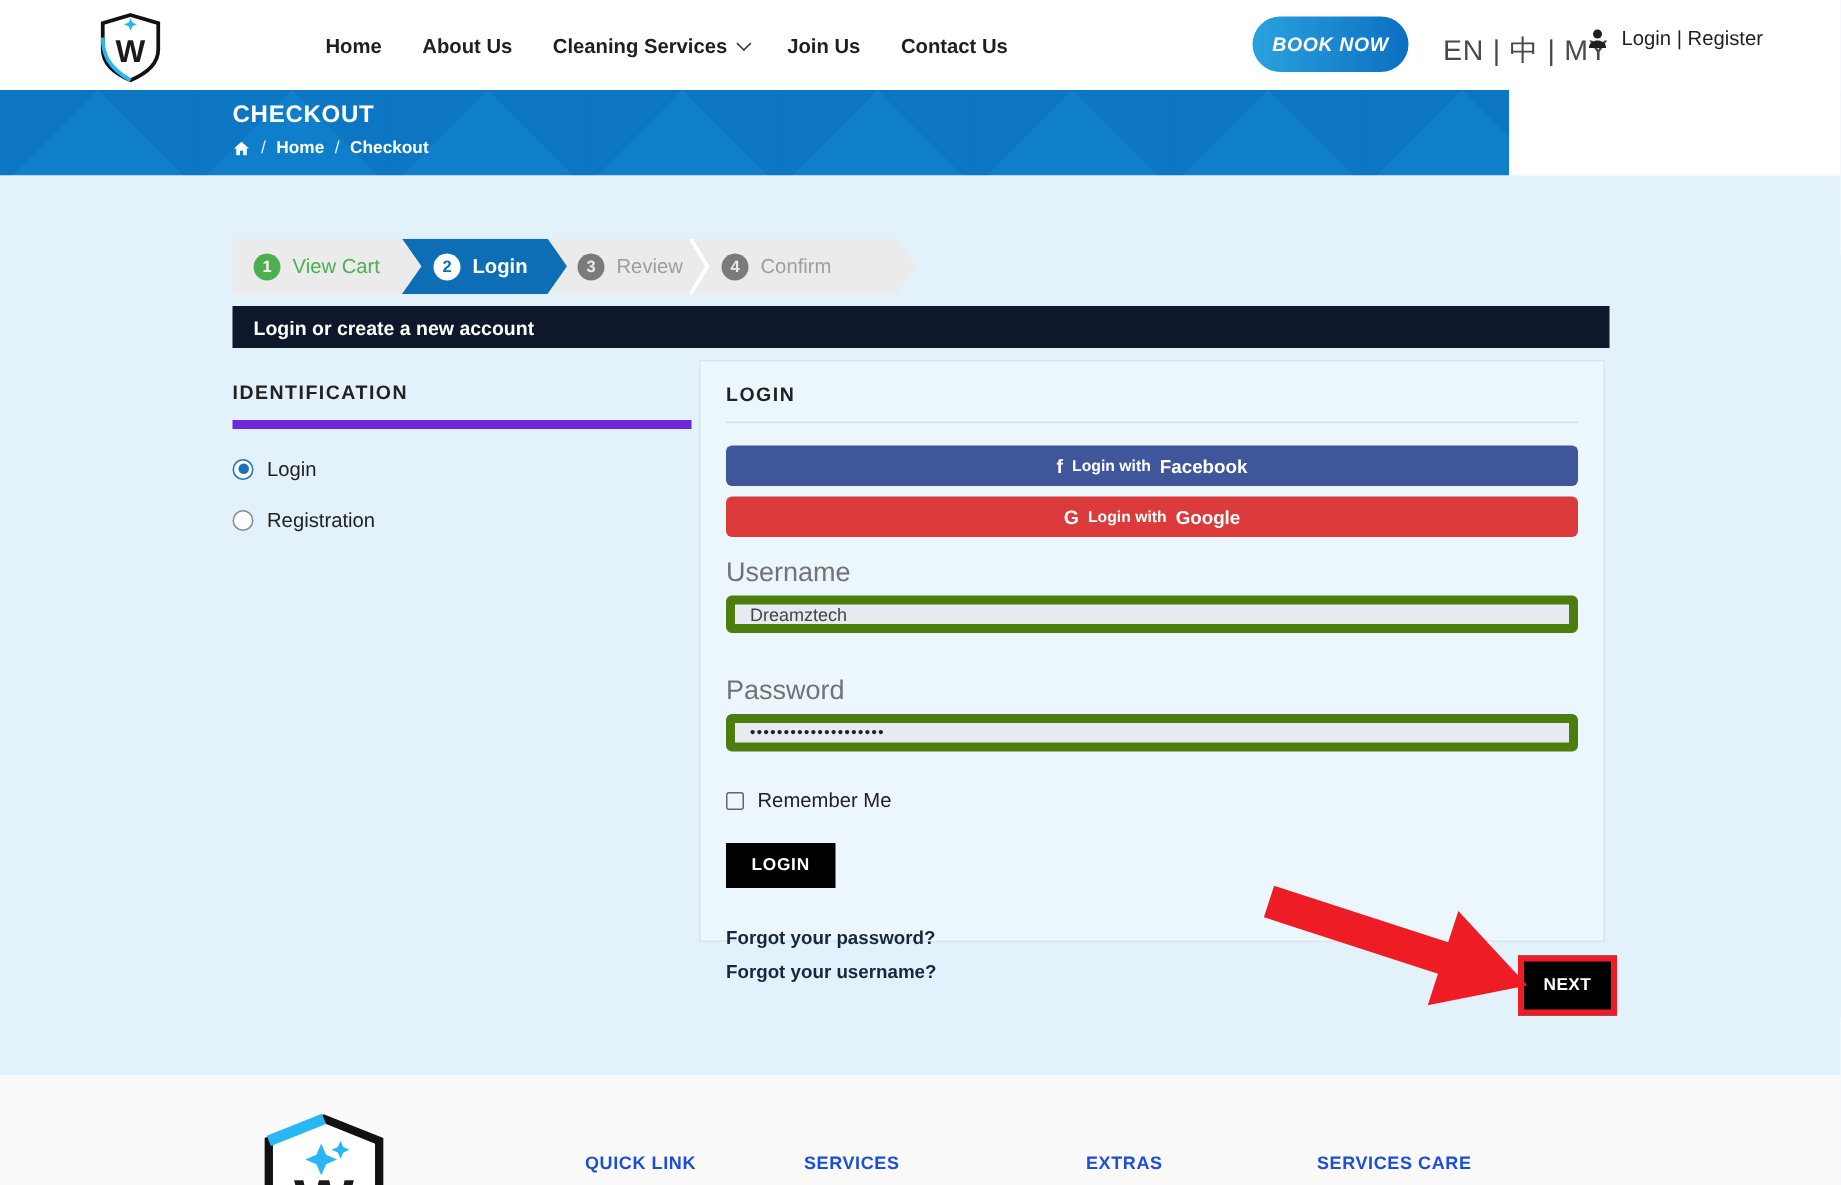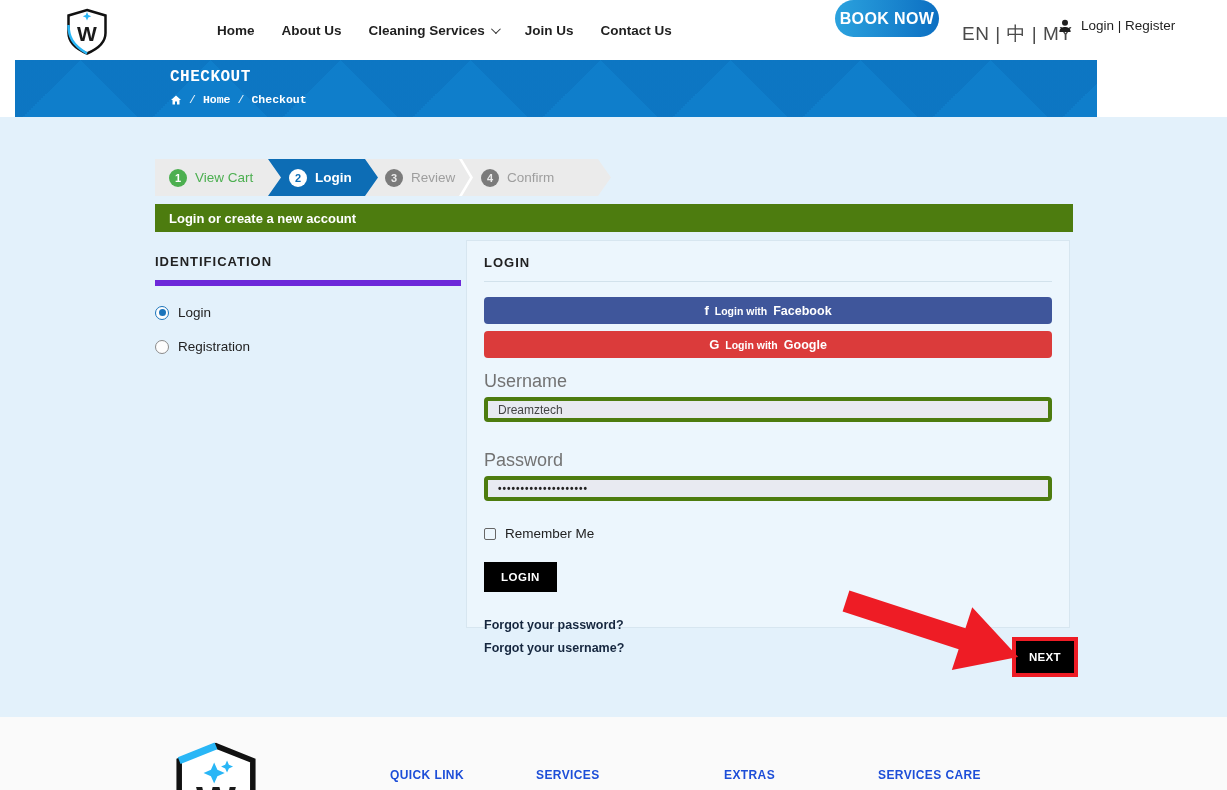--- a/index.html
+++ b/index.html
@@ -7,35 +7,35 @@
   body {
     position:relative; overflow:hidden; background:#ffffff;
     font-family:"Liberation Sans","DejaVu Sans",sans-serif; color:#222;
   }
   
   .header { position:absolute; top:0; left:0; width:1227px; height:60px; background:#ffffff; z-index:5; }
   .logo { position:absolute; left:62px; top:5px; cursor:pointer; }
   .nav { position:absolute; left:217px; top:0; height:60px; display:flex; align-items:center; gap:27px; }
   .nav-item { font-size:13.5px; font-weight:bold; color:#1f1f1f; cursor:pointer; display:flex; align-items:center; gap:6px; white-space:nowrap; }
   .caret { width:7px; height:7px; border-right:1.6px solid #333; border-bottom:1.6px solid #333; transform:rotate(45deg) translateY(-2px); display:inline-block; }
-  .book-now { position:absolute; left:835px; top:0; width:104px; height:37px; border:none; border-radius:19px;
-    background:linear-gradient(90deg,#2ba2de 0%,#0c6fc2 100%); color:#fff; font-weight:bold; font-size:16px;
-    letter-spacing:.4px; cursor:pointer; font-family:inherit; }
+  .book-now { position:absolute; left:835px; top:11px; width:104px; height:37px; border:none; border-radius:19px;
+    background:linear-gradient(90deg,#2ba2de 0%,#0c6fc2 100%); color:#fff; font-weight:bold; font-size:13px;
+    letter-spacing:.4px; cursor:pointer; font-family:inherit;font-style:italic; }
   .lang { position:absolute; left:962px; top:21px; font-size:19px; color:#4a4a4a; cursor:pointer; letter-spacing:.5px; }
   .auth { position:absolute; left:1057px; top:18px; display:flex; align-items:flex-start; gap:8px; cursor:pointer; }
   .auth-label { font-size:13.5px; color:#1f1f1f; font-weight:500; }
   
-  .banner { position:absolute; top:60px; left:15px; width:1082px; height:57px;
+  .banner { position:absolute; top:60px; left:0; width:1006px; height:57px;
     background-color:#0f7ecb;
     background-image:
       linear-gradient(135deg, rgba(9,100,175,.30) 25%, transparent 25%),
       linear-gradient(225deg, rgba(9,100,175,.30) 25%, transparent 25%),
       linear-gradient(45deg, rgba(45,160,225,.28) 25%, transparent 25%),
       linear-gradient(315deg, rgba(45,160,225,.28) 25%, transparent 25%);
-    background-size:130px 130px;font-family:Liberation Mono, monospace; }
+    background-size:130px 130px; }
   .banner-title { position:absolute; left:155px; top:8px; color:#fff; font-size:16px; font-weight:bold; letter-spacing:.5px; }
   .breadcrumb { position:absolute; left:155px; top:33px; display:flex; align-items:center; gap:7px; color:#fff; font-size:11.5px; }
   .crumb { color:#fff; font-weight:bold; cursor:pointer; }
   .crumb-sep { opacity:.9; }
   
   .main { position:absolute; top:117px; left:0; width:1227px; height:600px; background:#e3f1fb; }
   
   .steps { position:absolute; left:155px; top:159px; width:456px; height:37px; background:#ebebeb;
     clip-path:polygon(0 0, calc(100% - 13px) 0, 100% 50%, calc(100% - 13px) 100%, 0 100%); }
   .step-arrow { position:absolute; left:113px; top:0; width:110px; height:37px; background:#0d6db5;
@@ -45,21 +45,21 @@
   .badge-green { background:#4caf50; color:#fff; }
   .badge-white { background:#fff; color:#0d6db5; }
   .badge-gray { background:#7b7b7b; color:#ebebeb; }
   .step-label { font-size:13.5px; }
   .lbl-green { color:#4caf50; }
   .lbl-white { color:#fff; font-weight:bold; }
   .lbl-gray { color:#9e9e9e; }
   .step-sep { position:absolute; left:304px; top:0; width:14px; height:37px; background:#fff;
     clip-path:polygon(0 0, 3px 0, 14px 50%, 3px 100%, 0 100%, 11px 50%); }
   
-  .section-bar { position:absolute; left:155px; top:204px; width:918px; height:28px; background:#4d7c0f;
+  .section-bar { position:absolute; left:155px; top:204px; width:918px; height:28px; background:#0f172a;
     color:#fff; font-size:13px; font-weight:bold; display:flex; align-items:center; padding-left:14px; }
   
   .left-panel { position:absolute; left:155px; top:240px; width:306px; }
   .panel-title { font-size:13px; font-weight:bold; letter-spacing:1px; color:#222; padding:14px 0 11px 0; border-bottom:6px solid #6d28d9; }
   .radio-row { display:flex; align-items:center; gap:9px; margin-top:19px; cursor:pointer; }
   .radio { width:14px; height:14px; border-radius:50%; border:1.5px solid #8a8a8a; background:#fdfdfd; position:relative; }
   .radio.checked { border-color:#1b74bb; }
   .radio.checked::after { content:""; position:absolute; left:2.5px; top:2.5px; width:7px; height:7px; border-radius:50%; background:#1b74bb; }
   .radio-label { font-size:13.5px; color:#222; }
   
@@ -67,21 +67,21 @@
     border:1px solid #d7e6f0; padding:0 17px; }
   .login-panel .panel-title { border-bottom:1px solid #d2e2ec; }
   .social-btn { width:100%; height:27px; border:none; border-radius:4px; color:#fff; cursor:pointer;
     display:flex; align-items:center; justify-content:center; gap:6px; font-family:inherit; }
   .fb { background:#3f569b; margin-top:15px; }
   .gg { background:#db3b3b; margin-top:7px; }
   .social-icon { font-weight:bold; font-size:13px; }
   .social-small { font-size:10.5px; font-weight:bold; }
   .social-brand { font-size:12.5px; font-weight:bold; }
   .field-label { font-size:18px; color:#737373; margin-top:13px; }
-  .text-input { width:100%; height:25px; margin-top:5px; background:#e8eaf1; border:4px solid #4d7c0f; border-radius:4px;
+  .text-input { width:100%; height:25px; margin-top:5px; background:#e8eaf1; border:6px solid #4d7c0f; border-radius:4px;
     padding:0 10px; font-size:12px; color:#444; font-family:inherit; }
   .pw { font-size:10px; font-weight:bold; letter-spacing:1px; color:#222; }
   .remember { display:flex; align-items:center; gap:9px; margin-top:25px; cursor:pointer; }
   .checkbox { width:12px; height:12px; border:1px solid #666; background:transparent; border-radius:2px; }
   .remember-label { font-size:13.5px; color:#222; }
   .login-btn { margin-top:21px; background:#000; color:#fff; border:none; font-size:11.5px; font-weight:bold;
     letter-spacing:.5px; padding:9px 17px; cursor:pointer; font-family:inherit; }
   .forgot { margin-top:22px; }
   .forgot-link { font-size:12.5px; font-weight:bold; color:#16273f; line-height:23px; cursor:pointer; }
   

